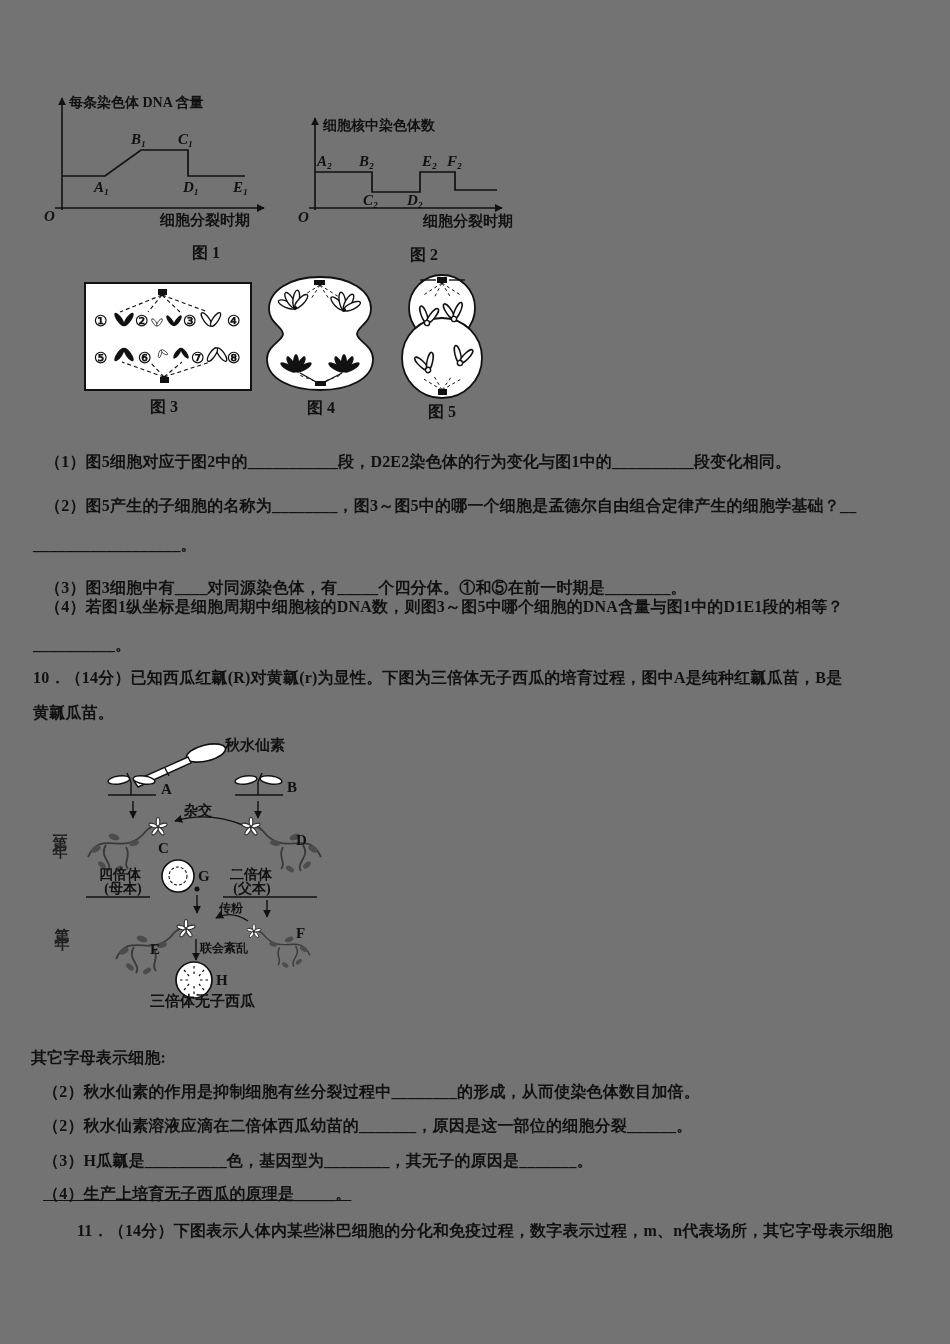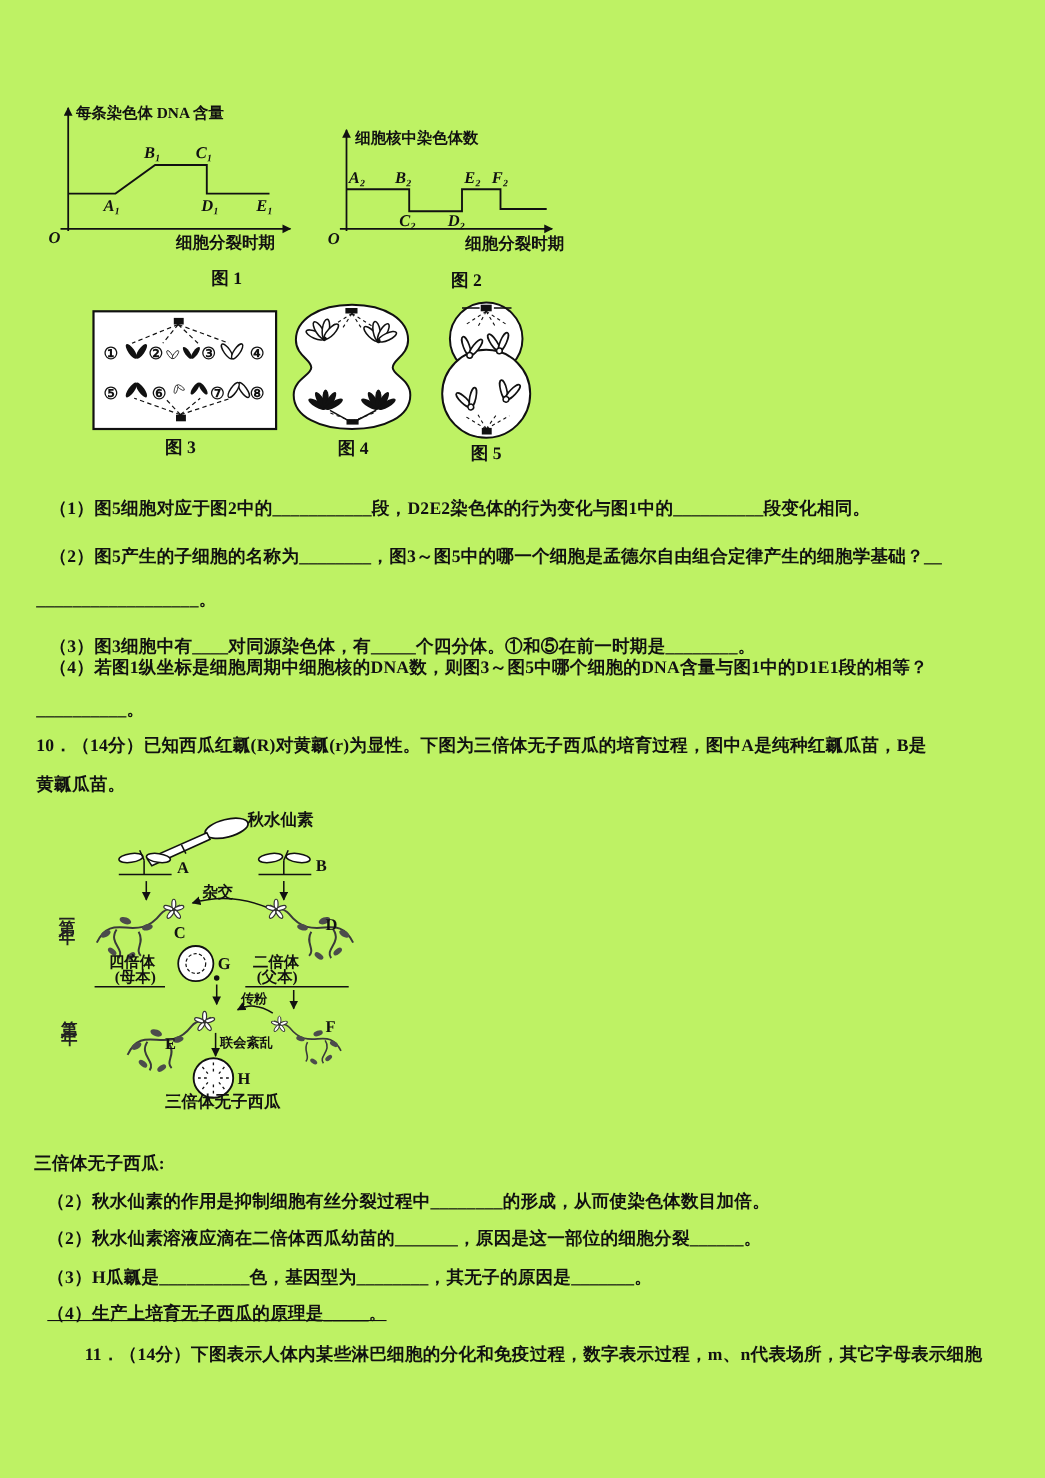--- a/index.html
+++ b/index.html
@@ -1,17 +1,17 @@
 <!DOCTYPE html>
 <html><head>
 <meta charset="utf-8">
 <style>
   html,body{margin:0;padding:0;background:#e8e8e8;}
   .page{
-    position:relative;width:950px;height:1344px;background:#bef264;
+    position:relative;width:950px;height:1344px;background:#737373;
     font-family:"Liberation Serif","DejaVu Serif",serif;color:#111;
     overflow:hidden;margin:0 auto;
   }
   .txt{
     position:absolute;font-size:16px;font-weight:700;color:#111;
     white-space:nowrap;letter-spacing:0.2px;
   }
   .vert{
     position:absolute;font-size:15px;font-weight:700;color:#222;
     writing-mode:vertical-rl;text-orientation:upright;letter-spacing:4px;
@@ -280,21 +280,21 @@
       <line x1="166" y1="257" x2="161" y2="251"></line>
       <line x1="156" y1="261" x2="156" y2="253"></line>
       <line x1="146" y1="257" x2="151" y2="251"></line>
       <line x1="142" y1="247" x2="150" y2="247"></line>
       <line x1="146" y1="237" x2="151" y2="243"></line>
     </g>
     <text class="lat" x="178" y="252">H</text>
     <text class="cnlab15" x="112" y="273">三倍体无子西瓜</text>
   </svg>
 
-  <div class="txt" style="left:31px;top:1048px;">三倍体无子西瓜:</div>
+  <div class="txt" style="left:31px;top:1048px;">其它字母表示细胞:</div>
   <div class="txt" style="left:43px;top:1082px;">（2）秋水仙素的作用是抑制细胞有丝分裂过程中________的形成，从而使染色体数目加倍。</div>
   <div class="txt" style="left:43px;top:1116px;">（2）秋水仙素溶液应滴在二倍体西瓜幼苗的_______，原因是这一部位的细胞分裂______。</div>
   <div class="txt" style="left:43px;top:1151px;">（3）H瓜瓤是__________色，基因型为________，其无子的原因是_______。</div>
   <div class="txt" style="left:43px;top:1184px;text-decoration:underline;">（4）生产上培育无子西瓜的原理是_____。</div>
 
   <div class="txt" style="left:33px;top:1221px;margin-left:44px;">11．（14分）下图表示人体内某些淋巴细胞的分化和免疫过程，数字表示过程，m、n代表场所，其它字母表示细胞</div>
 
 </div>
 
 </body></html>

